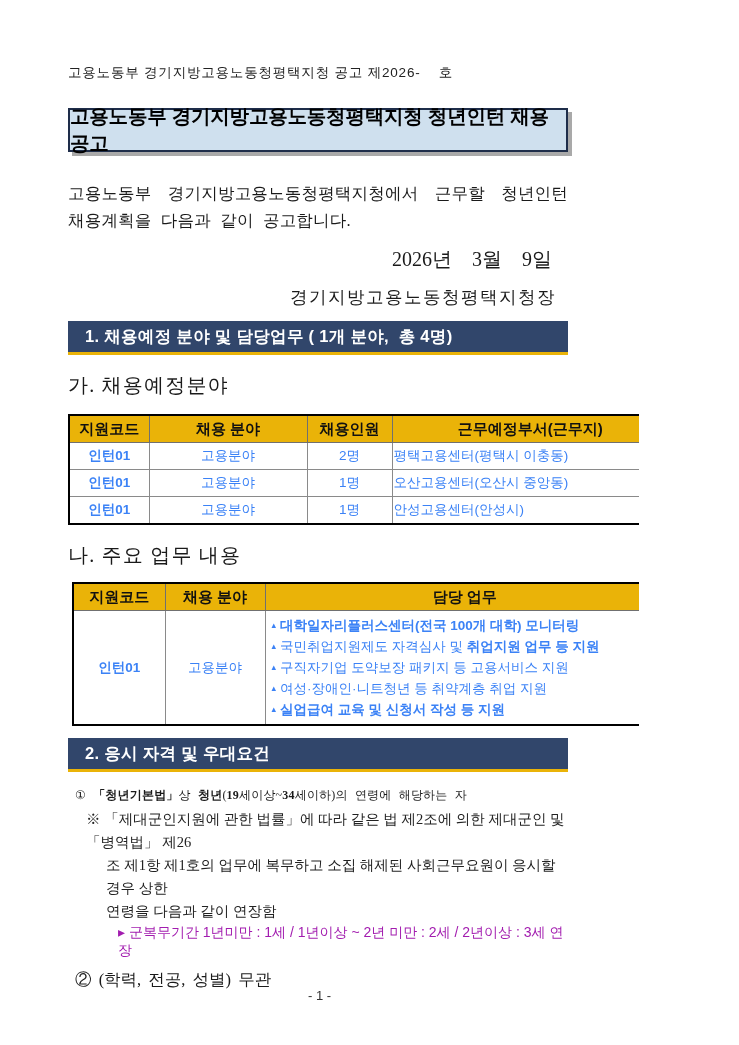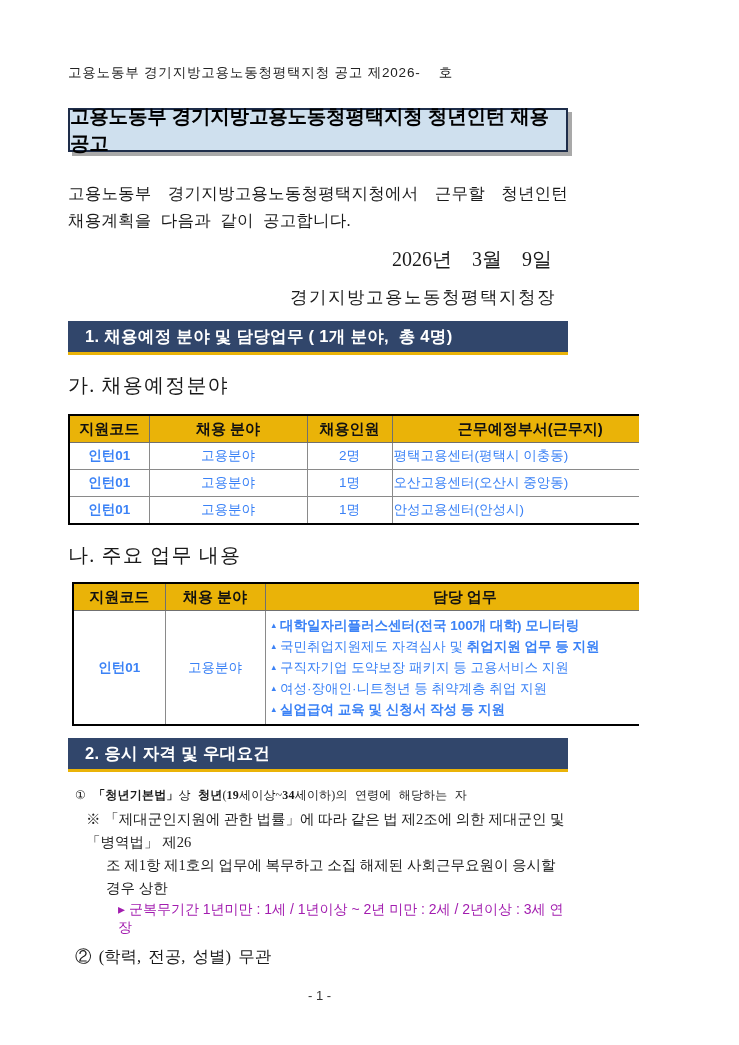--- a/index.html
+++ b/index.html
@@ -165,20 +165,21 @@
     <div class="section-bar pre">2. 응시 자격 및 우대요건</div>
 
 
     <div class="item-circ">
       <span class="pre">① </span><span class="b pre">「청년기본법」</span><span class="pre">상 </span><span class="b pre">청년</span><span class="pre">(</span><span class="b pre">19</span><span class="pre">세이상~</span><span class="b pre">34</span><span class="pre">세이하)의 연령에 해당하는 자</span>
     </div>
 
     <div class="note">
       <div class="note-l1 pre">※ 「제대군인지원에 관한 법률」에 따라 같은 법 제2조에 의한 제대군인 및 「병역법」 제26</div>
       <div class="note-l2 pre">조 제1항 제1호의 업무에 복무하고 소집 해제된 사회근무요원이 응시할 경우 상한</div>
+      <div class="note-l2 pre">연령을 다음과 같이 연장함</div>
     </div>
 
     <div class="mil-line pre">▸ 군복무기간 1년미만 : 1세 / 1년이상 ~ 2년 미만 : 2세 / 2년이상 : 3세 연장</div>
 
     <div class="item2-line pre">② (학력, 전공, 성별) 무관</div>
 
   </div>
 
   <div class="page-num pre">- 1 -</div>
 </div>

